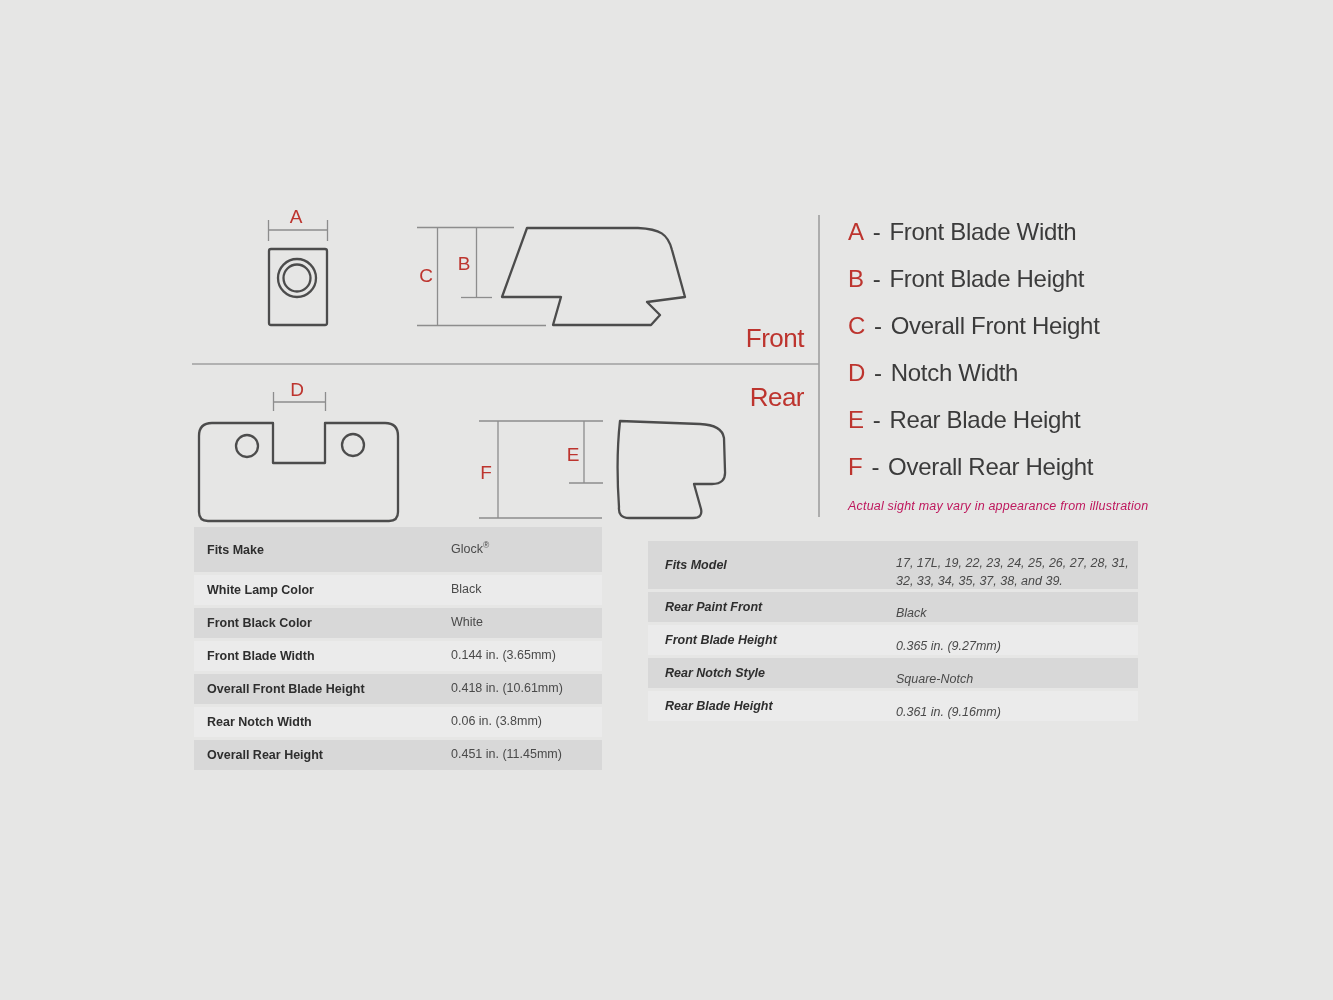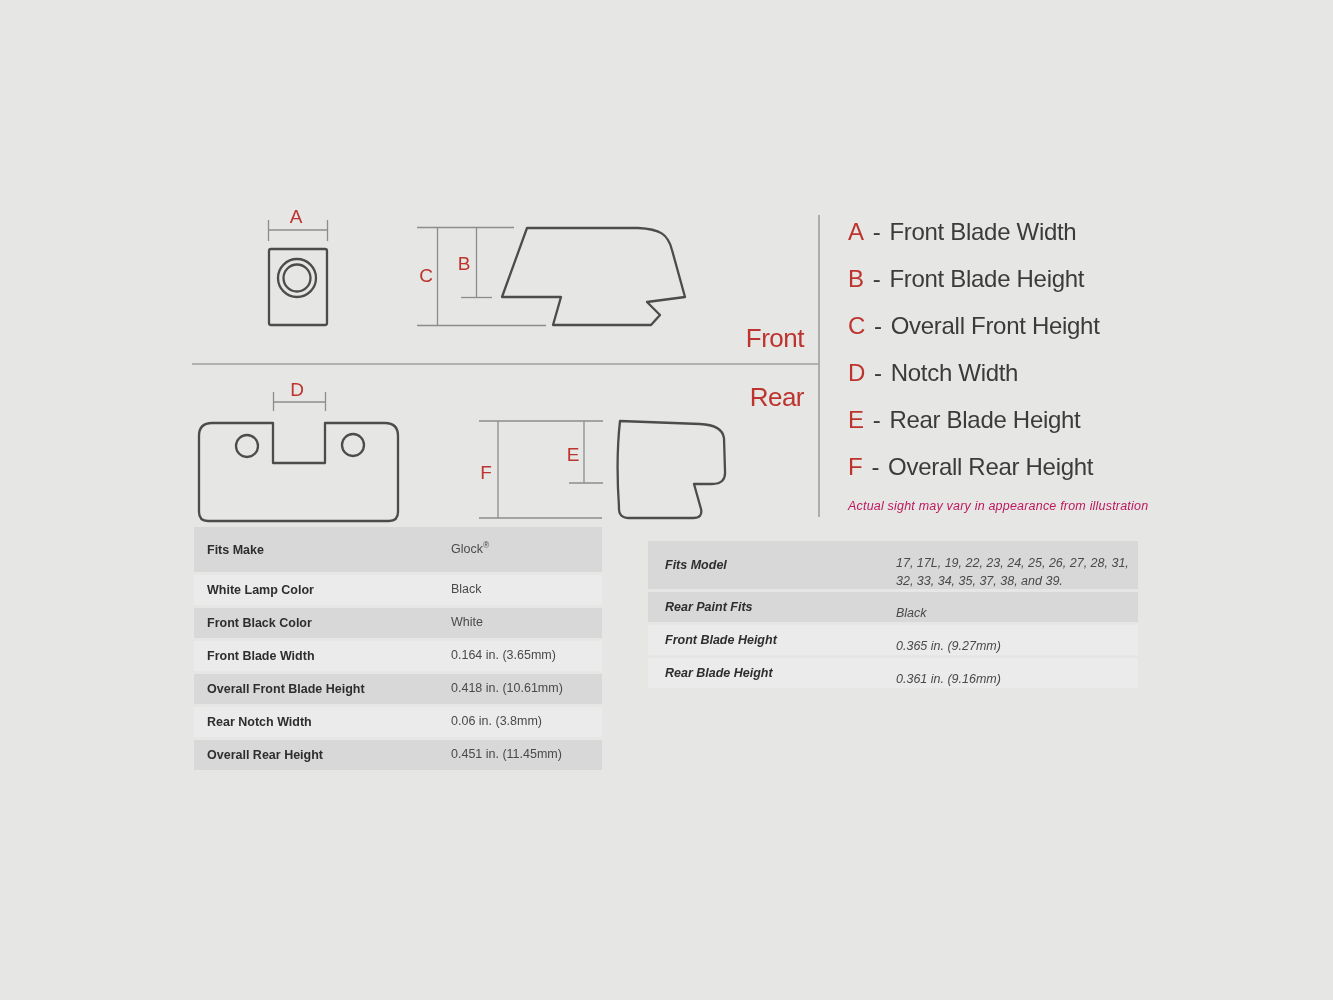--- a/index.html
+++ b/index.html
@@ -137,21 +137,21 @@
     <div class="row">
       <span class="lbl">White Lamp Color</span>
       <span class="val">Black</span>
     </div>
     <div class="row dark">
       <span class="lbl">Front Black Color</span>
       <span class="val">White</span>
     </div>
     <div class="row">
       <span class="lbl">Front Blade Width</span>
-      <span class="val">0.164 in. (3.65mm)</span>
+      <span class="val">0.144 in. (3.65mm)</span>
     </div>
     <div class="row dark">
       <span class="lbl">Overall Front Blade Height</span>
       <span class="val">0.418 in. (10.61mm)</span>
     </div>
     <div class="row">
       <span class="lbl">Rear Notch Width</span>
       <span class="val">0.06 in. (3.8mm)</span>
     </div>
     <div class="row dark">
@@ -159,26 +159,30 @@
       <span class="val">0.451 in. (11.45mm)</span>
     </div>
   </div>
 
   <div class="spec-table table-right">
     <div class="row dark tall">
       <span class="lbl">Fits Model</span>
       <span class="val">17, 17L, 19, 22, 23, 24, 25, 26, 27, 28, 31, 32, 33, 34, 35, 37, 38, and 39.</span>
     </div>
     <div class="row dark">
-      <span class="lbl">Rear Paint Fits</span>
+      <span class="lbl">Rear Paint Front</span>
       <span class="val">Black</span>
     </div>
     <div class="row">
       <span class="lbl">Front Blade Height</span>
       <span class="val">0.365 in. (9.27mm)</span>
+    </div>
+    <div class="row dark">
+      <span class="lbl">Rear Notch Style</span>
+      <span class="val">Square-Notch</span>
     </div>
     <div class="row">
       <span class="lbl">Rear Blade Height</span>
       <span class="val">0.361 in. (9.16mm)</span>
     </div>
   </div>
 
 </div>
 
 </body></html>

